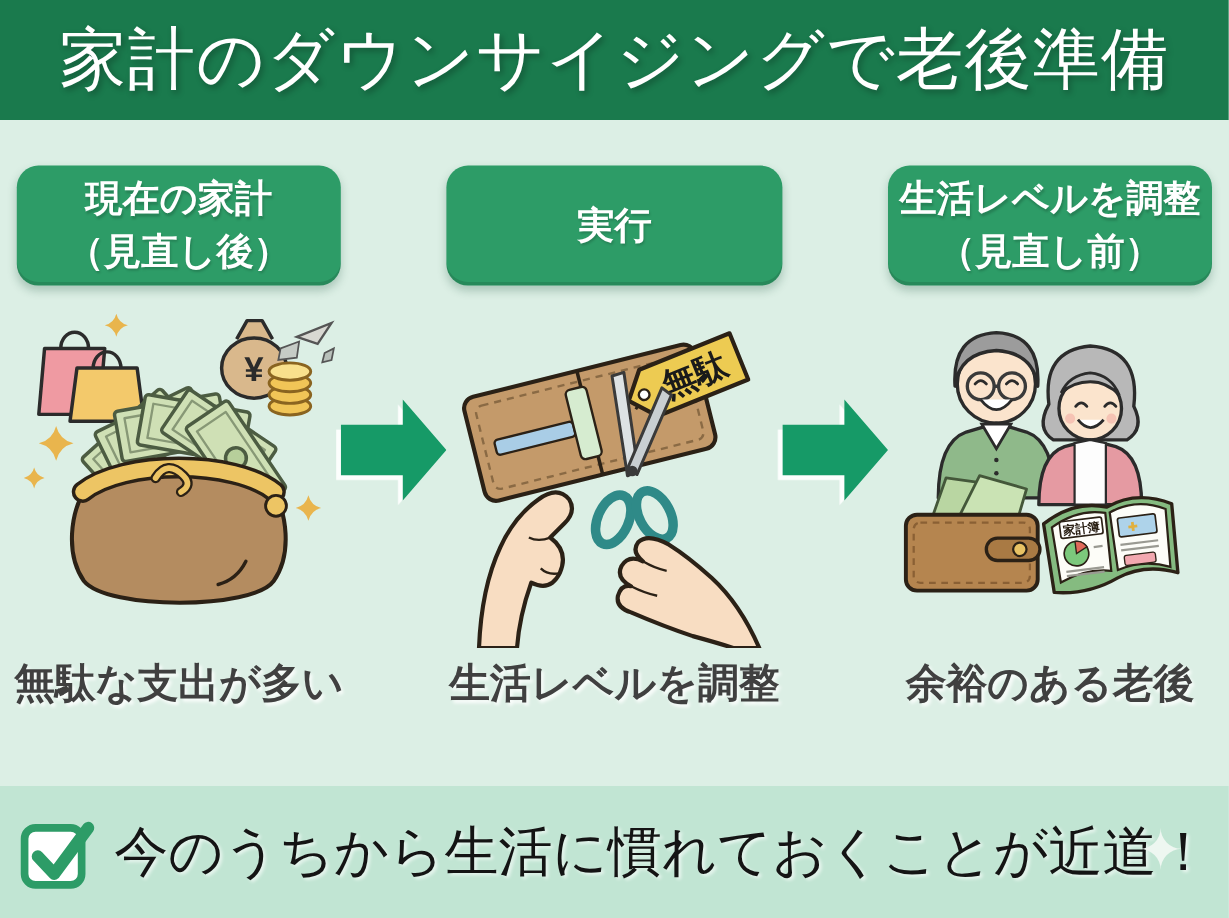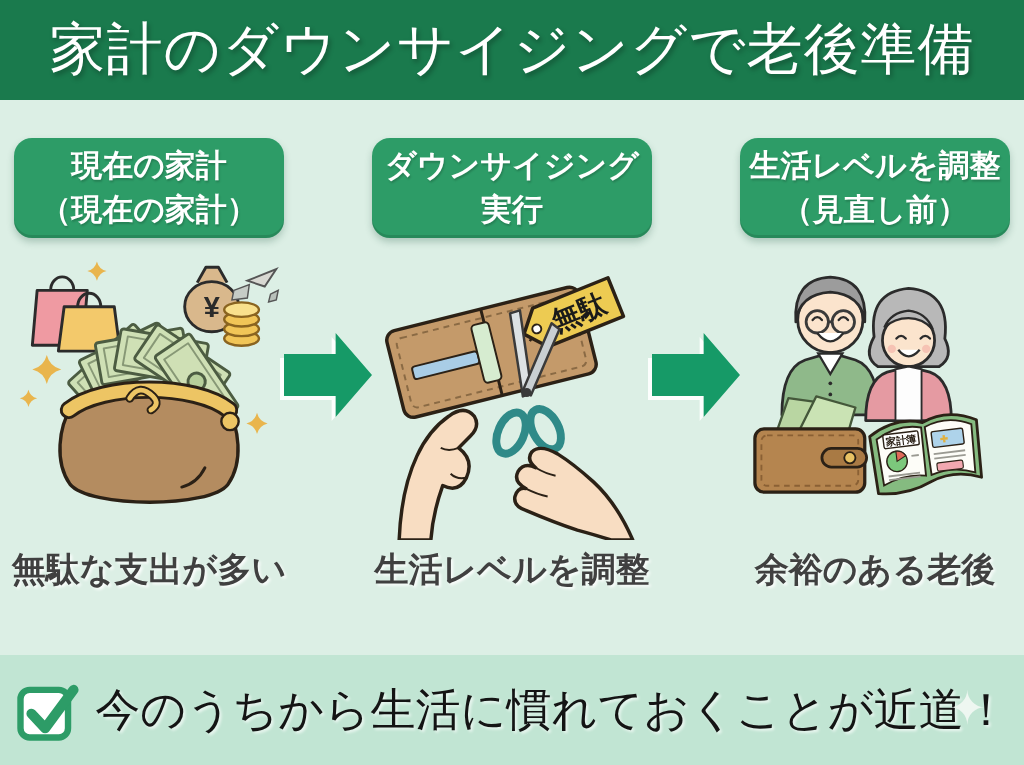--- a/index.html
+++ b/index.html
@@ -74,24 +74,23 @@
 
   <div class="header">
     <div class="title">家計のダウンサイジングで老後準備</div>
   </div>
 
   <div class="main">
     <div class="grid">
 
       <div class="step-box c1">
         <span>現在の家計</span>
-        <span>（現在の家計）</span>
+        <span>（見直し後）</span>
       </div>
       <div class="step-box c2">
-        <span>ダウンサイジング</span>
         <span>実行</span>
       </div>
       <div class="step-box c3">
         <span>生活レベルを調整</span>
         <span>（見直し前）</span>
       </div>
 
       <div class="illust c1">
         <svg viewBox="0 0 280 295">
 

